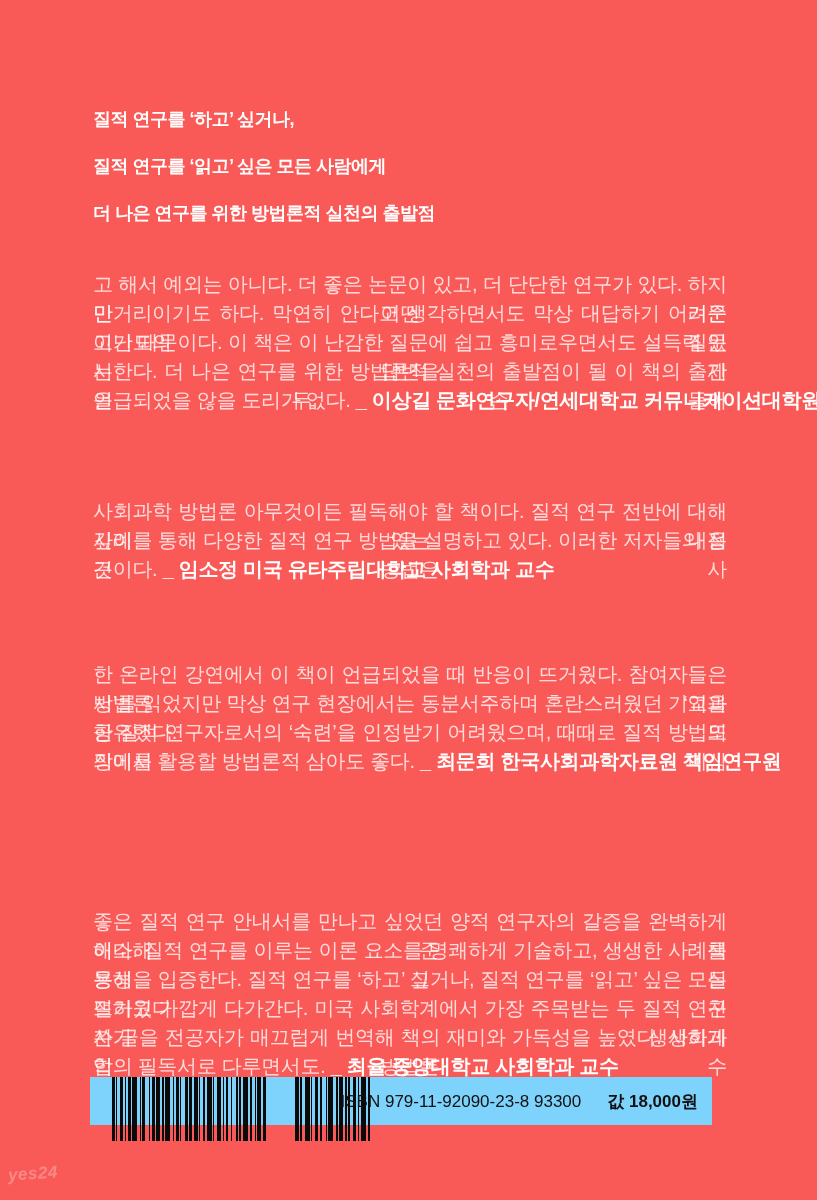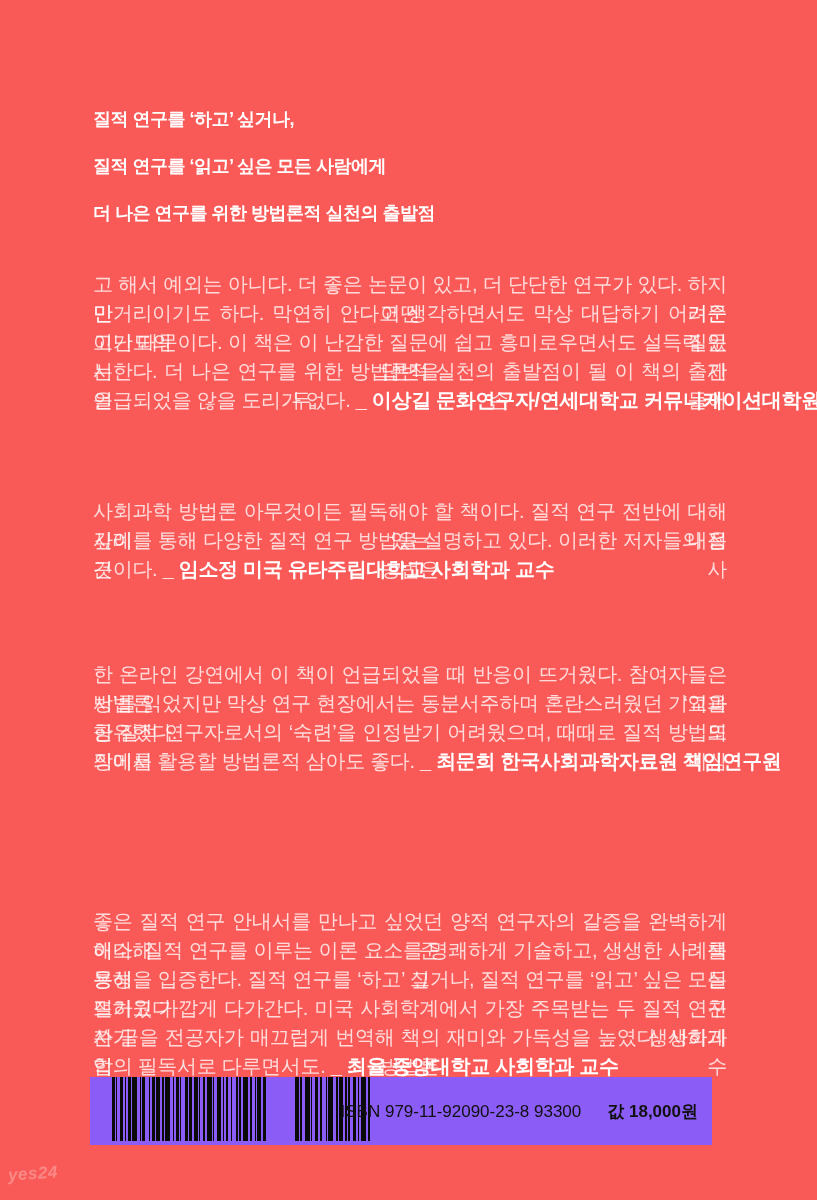--- a/index.html
+++ b/index.html
@@ -41,22 +41,22 @@
   .attr{
     color:#ffffff;font-weight:700;
   }
   .p1{top:270px;}
   .p2{top:497px;}
   .p3{top:660px;}
   .p4{top:907px;}
   
   .barcode-box{
     position:absolute;left:90px;top:1077px;
-    width:622px;height:68px;
-    background:#8b5cf6;
+    width:622px;height:48px;
+    background:#7dd3fc;
   }
   .barcode{
     position:absolute;left:0;top:0;width:320px;height:64px;
   }
   .barcode .bar{
     position:absolute;top:0;height:64px;
     background:#0a0a0a;
   }
   .isbn-line{
     position:absolute;right:14px;top:50%;

